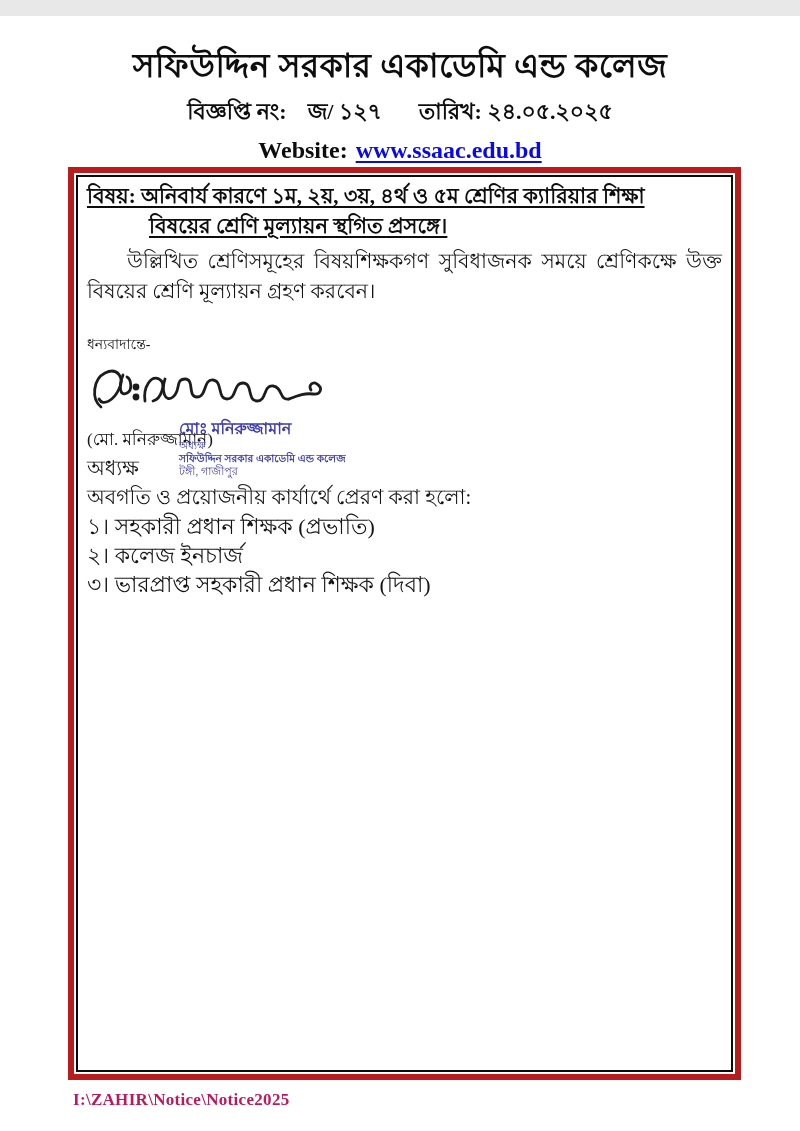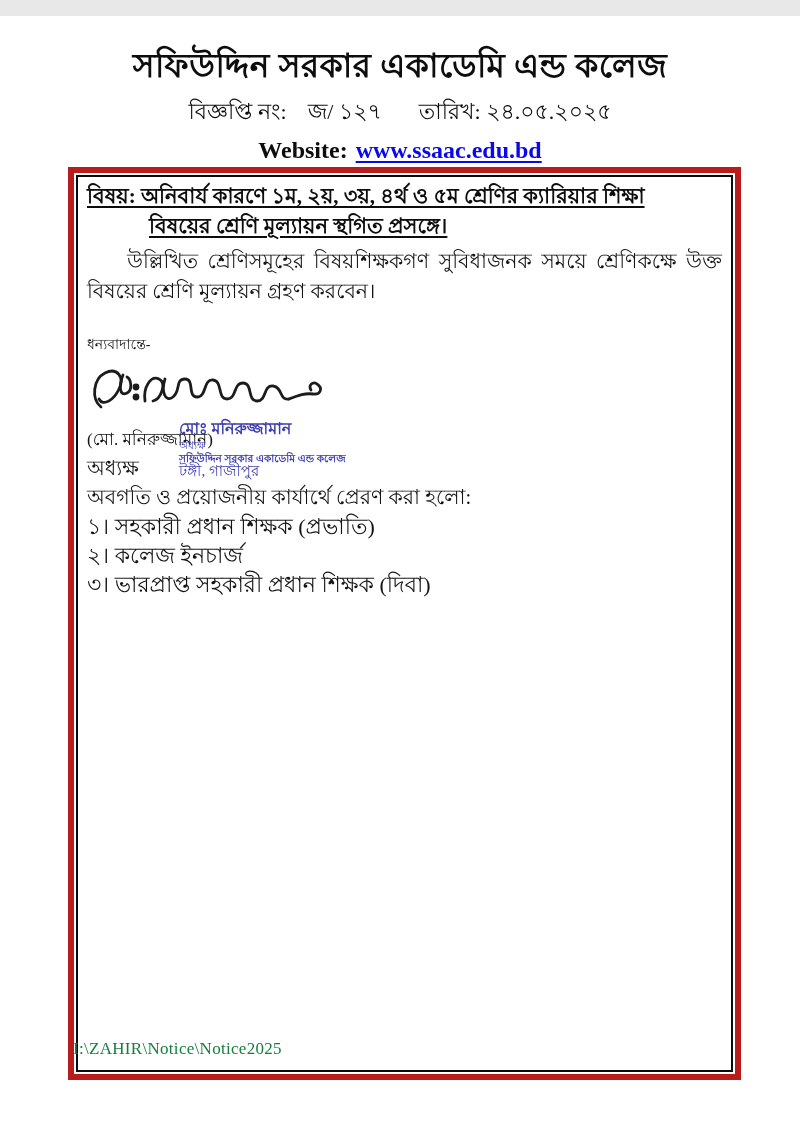--- a/index.html
+++ b/index.html
@@ -11,21 +11,21 @@
     font-family:"Liberation Serif","DejaVu Serif",serif;
     color:#111;
     overflow:hidden;
   }
   
   .header{position:absolute;left:0;top:32px;width:100%;text-align:center;}
   .school-name{
     font-size:33px;font-weight:700;line-height:1.15;margin:0;
     letter-spacing:0.5px;color:#0d0d0d;
   }
-  .notice-line{font-size:22px;font-weight:400;margin-top:8px;color:#0d0d0d;}
+  .notice-line{font-size:22px;font-weight:700;margin-top:8px;color:#0d0d0d;}
   .notice-line .gap-sm{display:inline-block;width:10px;}
   .notice-line .gap-lg{display:inline-block;width:26px;}
   .website-line{font-size:24px;font-weight:700;margin-top:6px;color:#0d0d0d;}
   .website-url{
     color:#0a0ae8;text-decoration:underline;text-underline-offset:3px;
     text-decoration-thickness:2px;cursor:pointer;margin-left:8px;
   }
   
   .notice-box{
     position:absolute;left:68px;top:151px;width:673px;height:913px;
@@ -53,29 +53,30 @@
   .signer-block{position:relative;}
   .signer-name{font-size:17px;line-height:29px;color:#141414;}
   .signer-title{font-size:20.5px;line-height:29px;color:#141414;}
   .stamp{
     position:absolute;left:92px;top:-6px;width:200px;text-align:left;
     color:#3d3daf;line-height:1;pointer-events:none;
   }
   .stamp-l1{font-size:16px;font-weight:700;line-height:20px;}
   .stamp-l2{font-size:10.5px;line-height:13px;}
   .stamp-l3{font-size:10.5px;font-weight:700;line-height:13px;}
-  .stamp-l4{font-size:15px;line-height:13px;}
+  .stamp-l4{font-size:11px;line-height:13px;}
   
   .dist-heading{font-size:20.5px;line-height:29px;color:#141414;}
   .dist-item{font-size:22px;line-height:29px;color:#141414;}
   
   .footer-path{
-    position:absolute;left:73px;top:1023px;
-    font-size:17px;color:#15803d;letter-spacing:0.3px;
+    position:absolute;left:73px;top:1074px;
+    font-size:17px;color:#be185d;letter-spacing:0.3px;
     font-family:"Liberation Serif","DejaVu Serif",serif;
+    font-weight:bold;
   }
 </style>
 </head>
 <body>
 
 <div class="page">
 
   <div class="header">
     <h1 class="school-name">সফিউদ্দিন সরকার একাডেমি এন্ড কলেজ</h1>
     <div class="notice-line">

